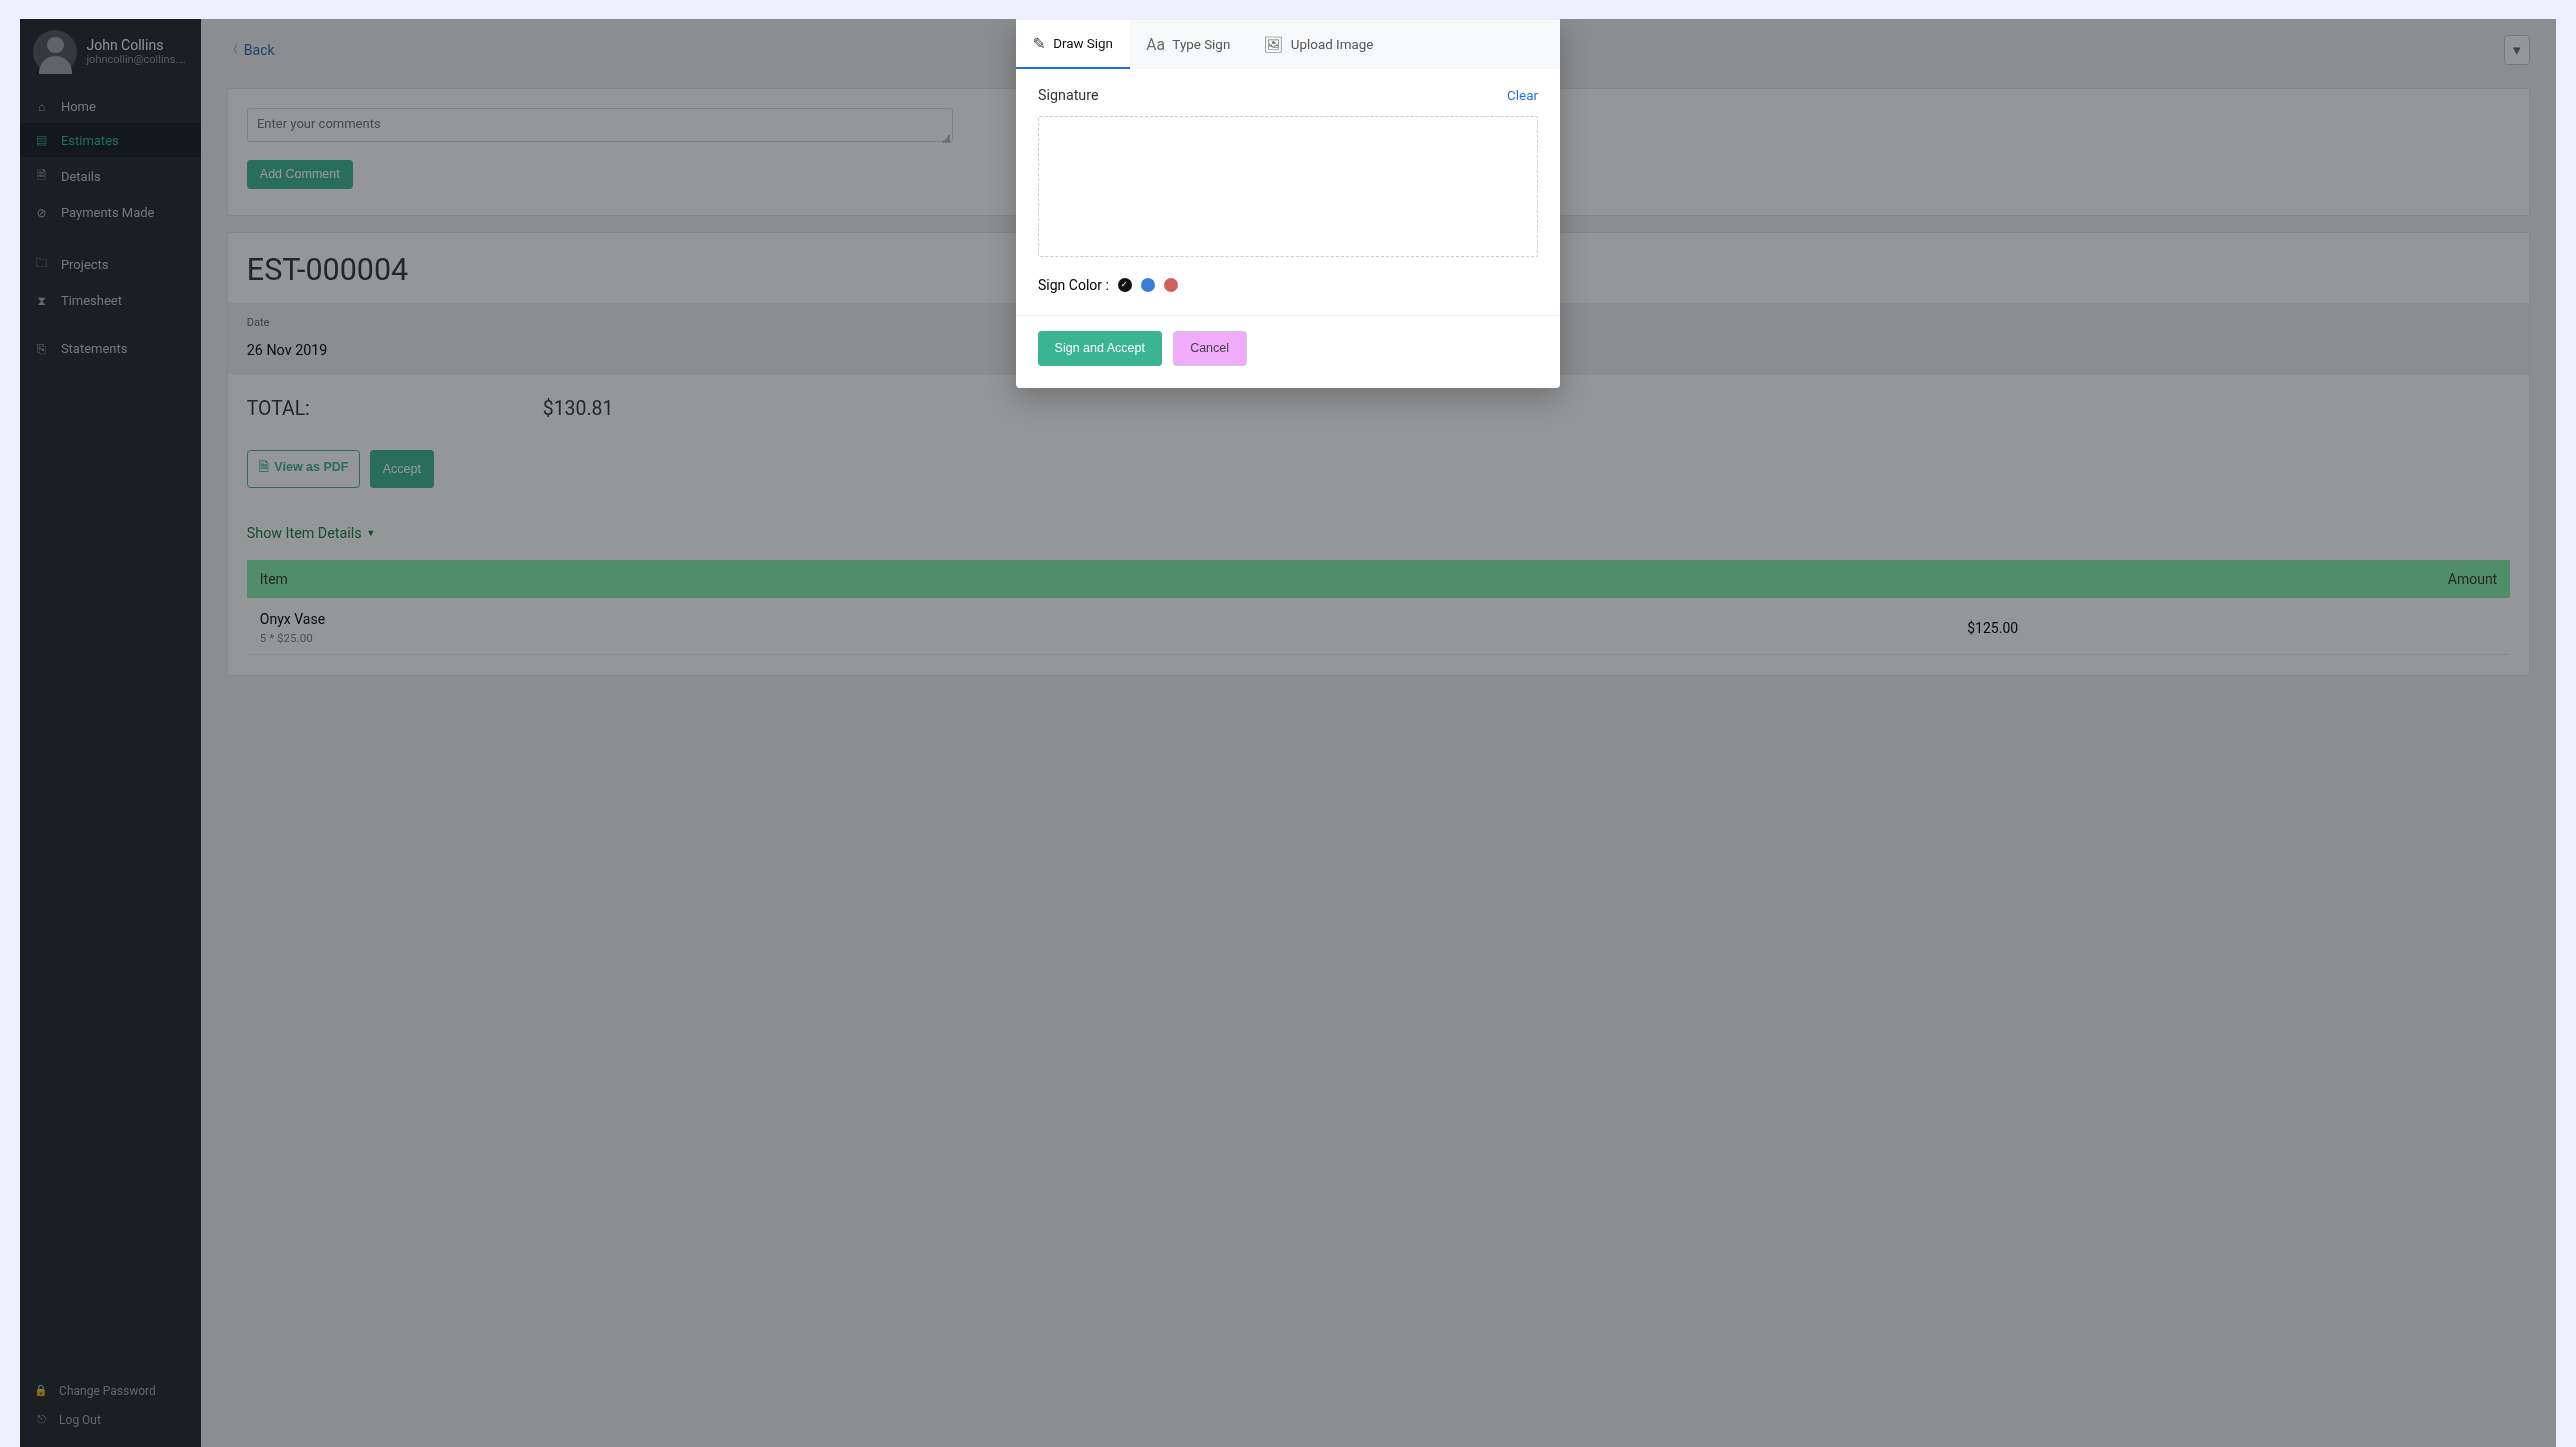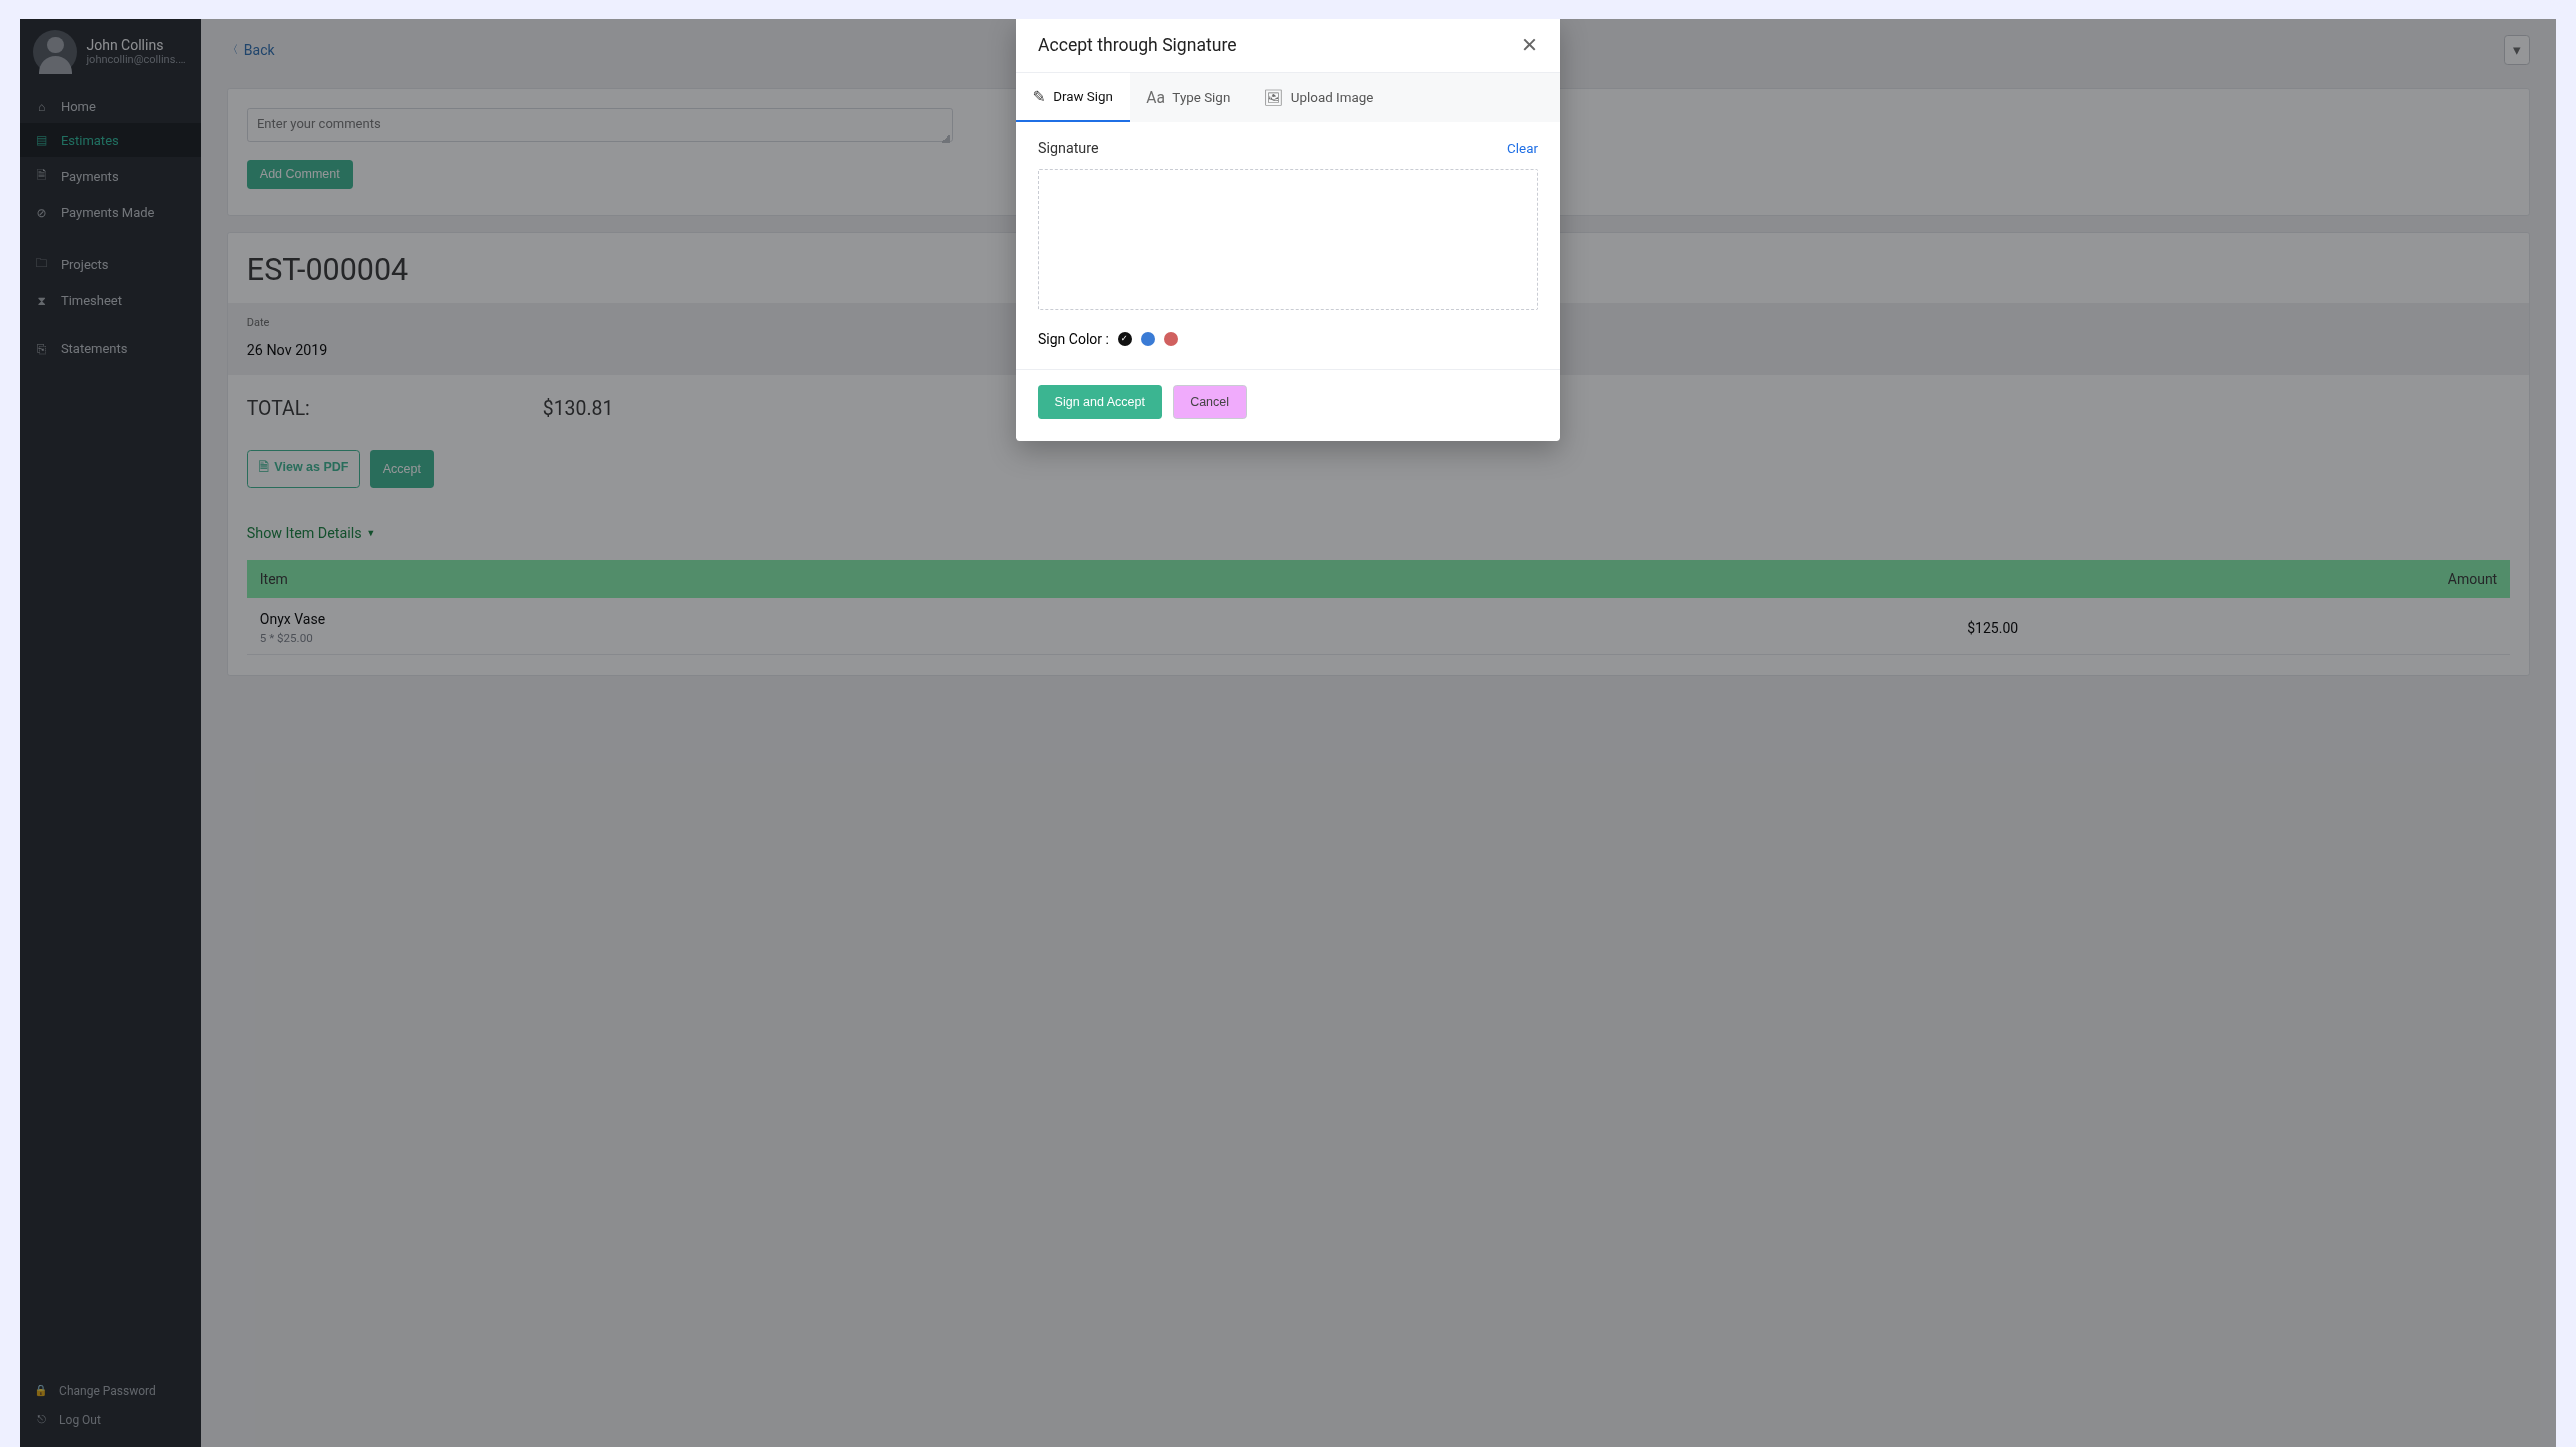--- a/index.html
+++ b/index.html
@@ -130,21 +130,21 @@
       <li>
         <span class="icn">⌂</span>
         <span>Home</span>
       </li>
       <li class="active">
         <span class="icn">▤</span>
         <span>Estimates</span>
       </li>
       <li>
         <span class="icn">🗎</span>
-        <span>Payments</span>
+        <span>Details</span>
       </li>
       <li>
         <span class="icn">⊘</span>
         <span>Payments Made</span>
       </li>
       <div class="nav-group-gap"></div>
       <li>
         <span class="icn">🗀</span>
         <span>Projects</span>
       </li>
@@ -227,26 +227,20 @@
             </td>
             <td class="amount">$125.00</td>
           </tr>
         </tbody>
       </table>
     </div>
   </div>
 
   <div class="overlay">
     <div class="modal">
-      <div class="modal-head">
-        <h3>Accept through Signature</h3>
-        <div class="close-x">
-          <span>✕</span>
-        </div>
-      </div>
       <div class="modal-tabs">
         <div class="mtab active">
           <span class="ticn">✎</span>
           <span>Draw Sign</span>
         </div>
         <div class="mtab">
           <span class="ticn">Aa</span>
           <span>Type Sign</span>
         </div>
         <div class="mtab">

